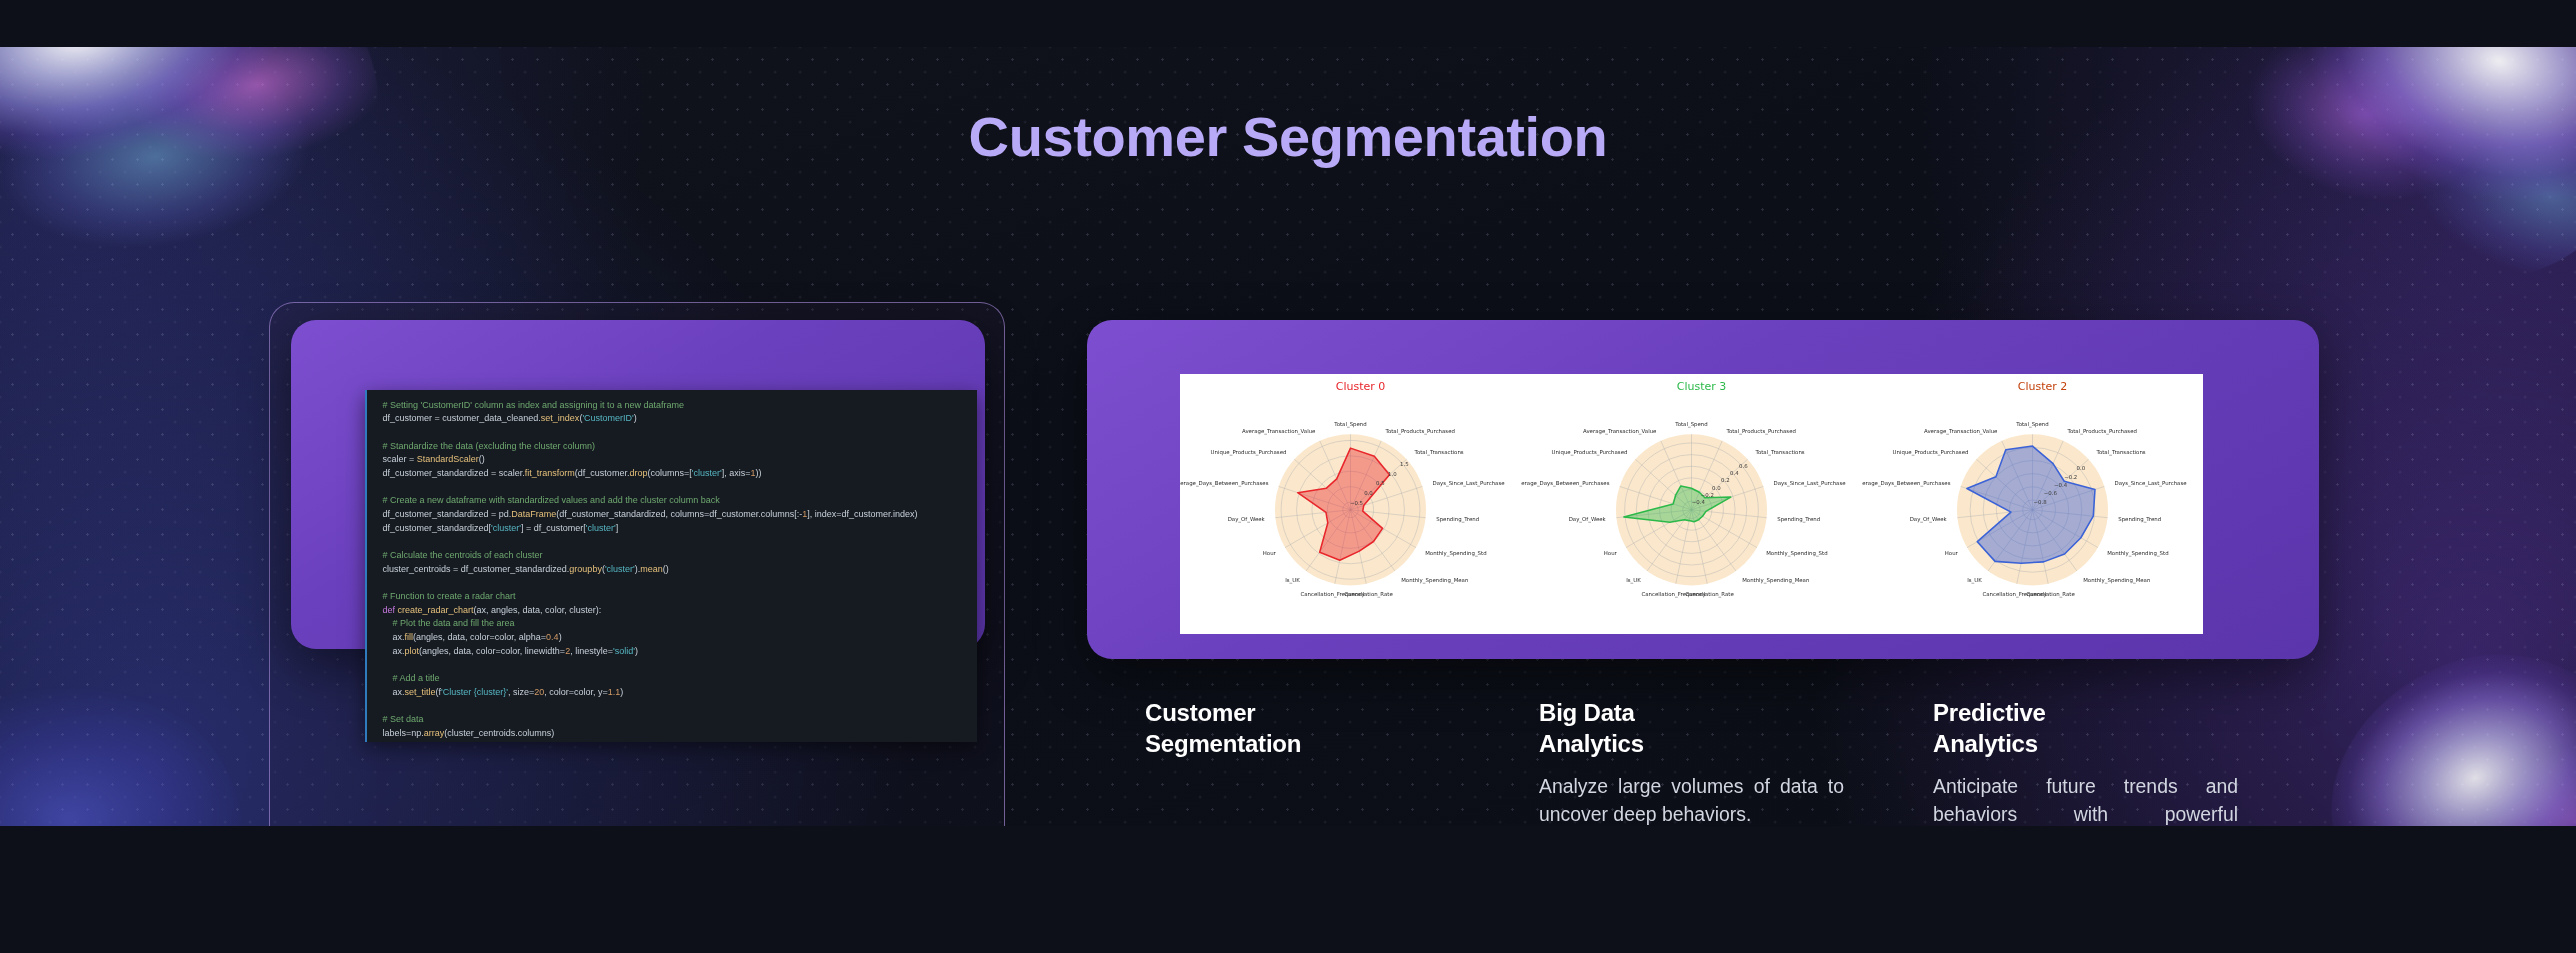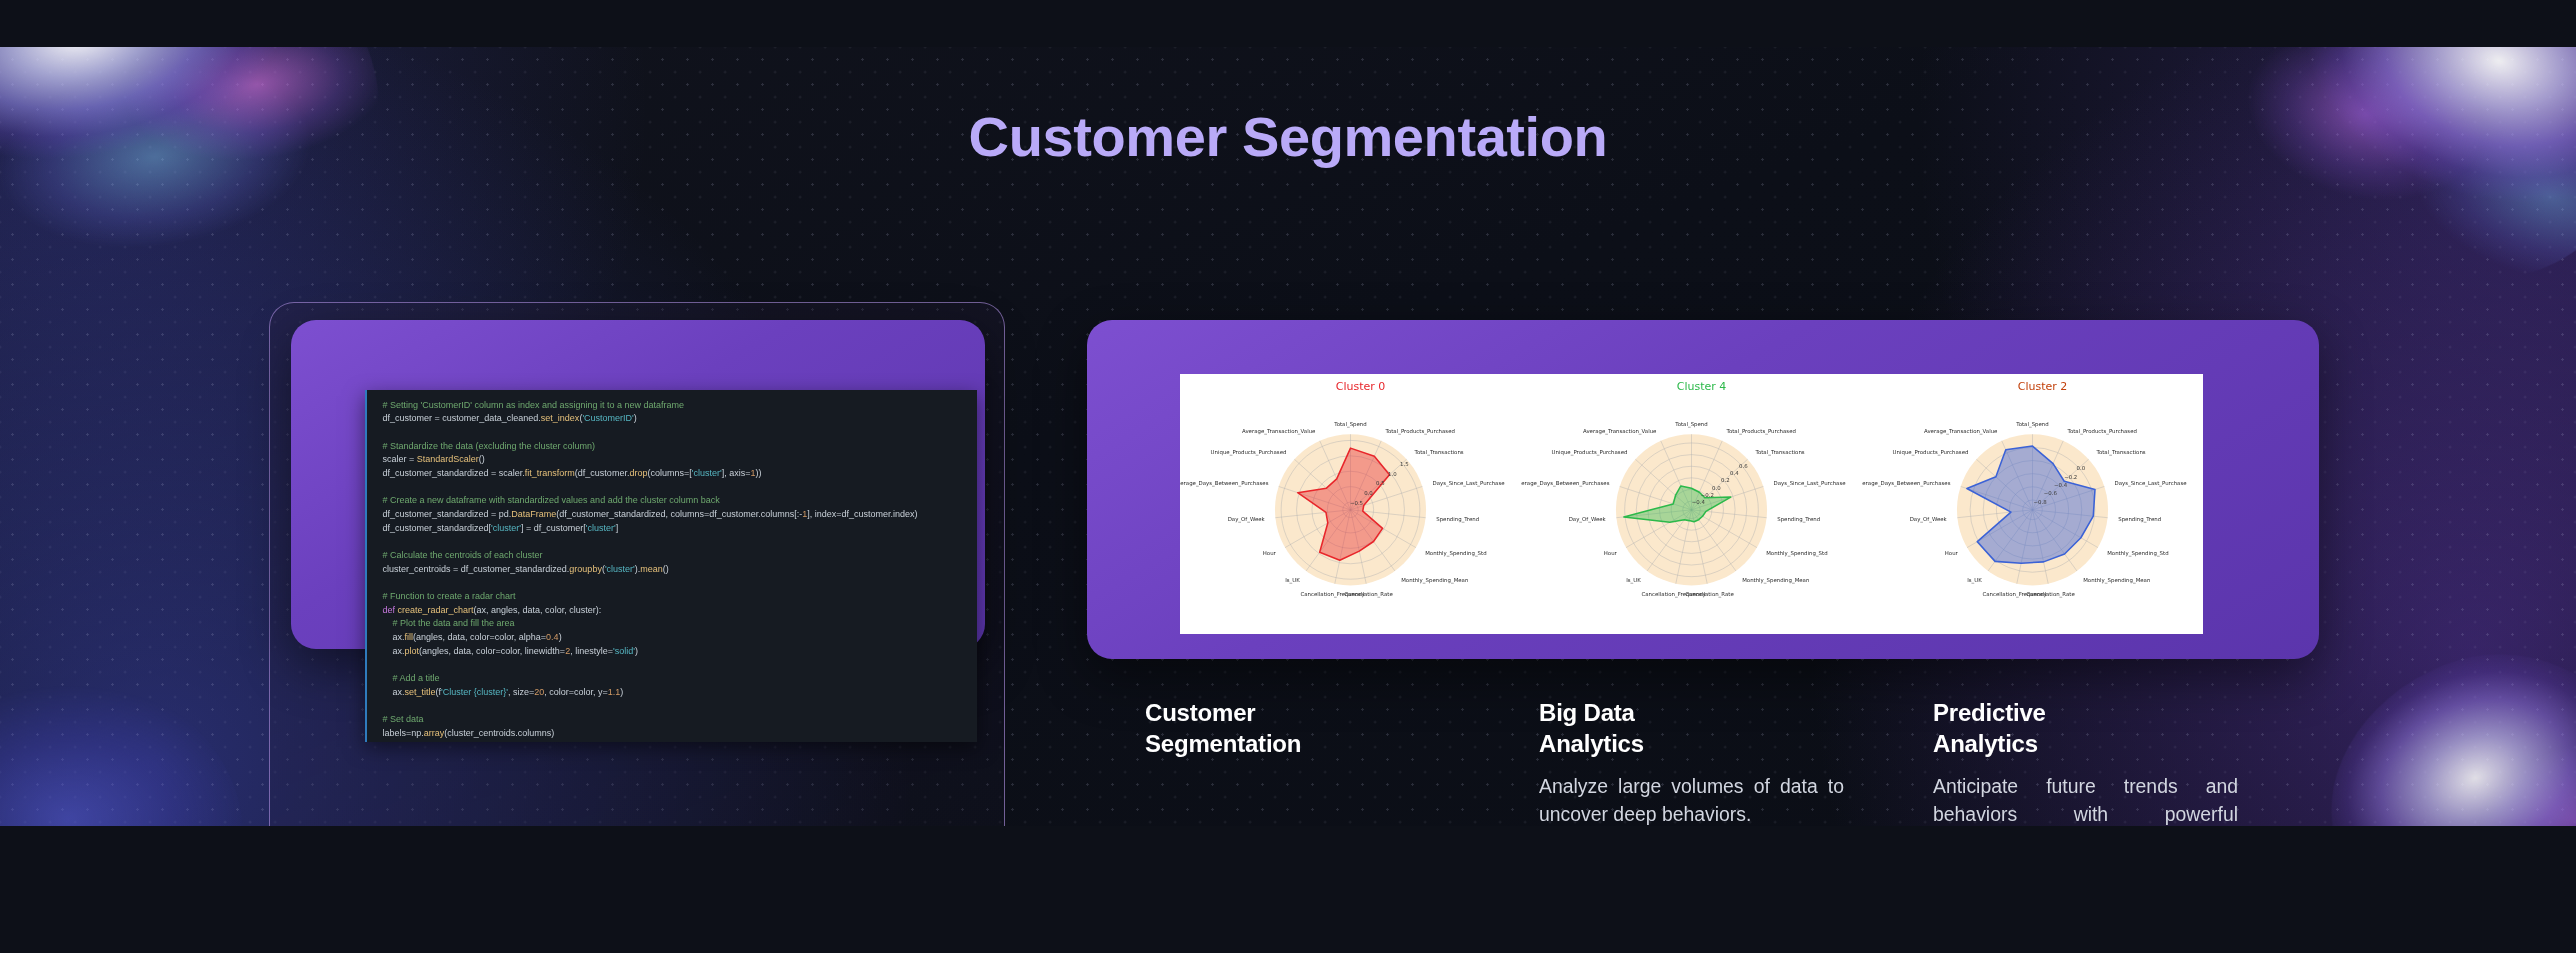--- a/index.html
+++ b/index.html
@@ -221,21 +221,21 @@
               <text x="157.49585951721943" y="229.0551364653087" class="axis-label" text-anchor="middle">Cancellation_Frequency</text>
               <text x="123.68711254596991" y="214.0025124993703" class="axis-label" text-anchor="end">Is_UK</text>
               <text x="98.92373906318497" y="186.50000000000003" class="axis-label" text-anchor="end">Hour</text>
               <text x="87.48755131222367" y="151.30303323082123" class="axis-label" text-anchor="end">Day_Of_Week</text>
               <text x="91.35597004973133" y="114.49748750062969" class="axis-label" text-anchor="end">Average_Days_Between_Purchases</text>
               <text x="109.86011053251194" y="82.44737603406159" class="axis-label" text-anchor="end">Unique_Products_Purchased</text>
               <text x="139.8004387662538" y="60.69445426980852" class="axis-label" text-anchor="end">Average_Transaction_Value</text>
             </svg>
           </div>
           <div class="radar-cell" style="left: 341px;">
-            <div class="radar-title" style="color: rgb(44, 185, 74);">Cluster 4</div>
+            <div class="radar-title" style="color: rgb(44, 185, 74);">Cluster 3</div>
             <svg class="radar-svg" viewBox="0 0 352 268">
               <circle cx="176" cy="140" r="78" fill="#fbe8cc"></circle>
               <circle cx="176" cy="140" r="9" fill="none" stroke="#b0b0b0" stroke-width="0.45"></circle>
               <circle cx="176" cy="140" r="21.000000000000004" fill="none" stroke="#b0b0b0" stroke-width="0.45"></circle>
               <circle cx="176" cy="140" r="33" fill="none" stroke="#b0b0b0" stroke-width="0.45"></circle>
               <circle cx="176" cy="140" r="45" fill="none" stroke="#b0b0b0" stroke-width="0.45"></circle>
               <circle cx="176" cy="140" r="57.00000000000001" fill="none" stroke="#b0b0b0" stroke-width="0.45"></circle>
               <circle cx="176" cy="140" r="68.99999999999999" fill="none" stroke="#b0b0b0" stroke-width="0.45"></circle>
               <line x1="176" y1="140" x2="176" y2="62" stroke="#b0b0b0" stroke-width="0.45"></line>
               <line x1="176" y1="140" x2="207.72545815991242" y2="68.74345430387713" stroke="#b0b0b0" stroke-width="0.45"></line>

